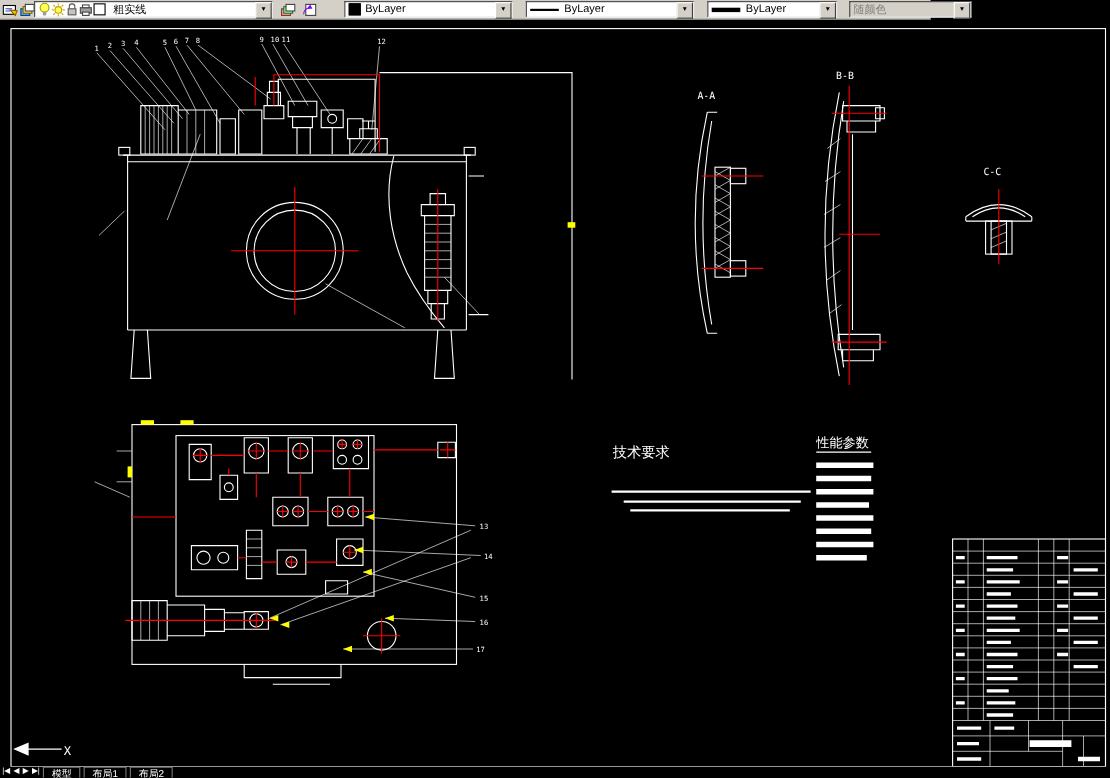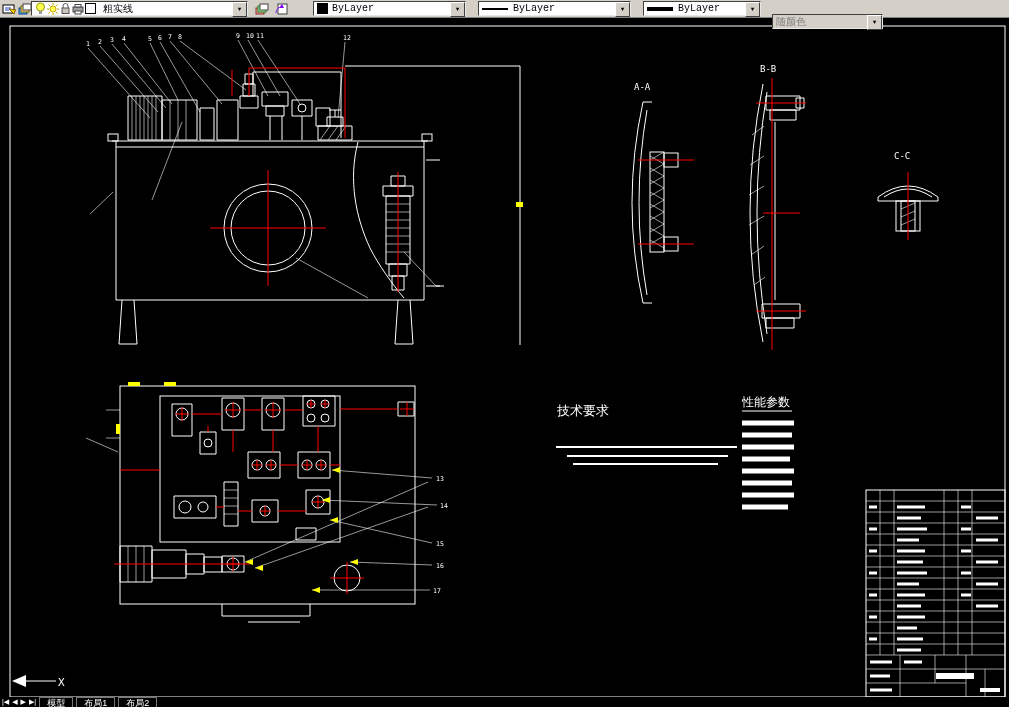--- a/index.html
+++ b/index.html
@@ -1,29 +1,29 @@
 <!DOCTYPE html>
 <html><head>
 <meta charset="utf-8">
 <style>
   html,body{margin:0;padding:0}
   body{width:1009px;height:707px;background:#000;overflow:hidden;position:relative;
        font-family:"Liberation Sans",sans-serif;}
   
-  .toolbar{position:absolute;top:0;left:0;width:1009px;height:17px;background:#d4d0c8;
-           border-bottom:1px solid #808080;z-index:6;font-family:Liberation Mono, monospace;}
+  .toolbar{position:absolute;top:0;left:0;width:846px;height:17px;background:#d4d0c8;
+           border-bottom:1px solid #808080;z-index:6;}
   .tb-btn{position:absolute;top:1px;width:16px;height:15px;display:flex;align-items:center;
           justify-content:center;background:#d4d0c8;}
   .combo{position:absolute;top:1px;height:15px;background:#fff;border:1px solid;
          border-color:#404040 #e8e8e8 #e8e8e8 #404040;display:flex;align-items:center;
          font-size:10px;color:#000;padding-left:3px;box-sizing:border-box;white-space:nowrap;}
   .combo .arrow-btn{position:absolute;right:0;top:0;width:13px;height:13px;background:#d4d0c8;
          border:1px solid;border-color:#fff #404040 #404040 #fff;font-size:6px;line-height:13px;
          text-align:center;color:#000;}
-  .combo.disabled{background:#d4d0c8;color:#808080;margin-top:13px;}
+  .combo.disabled{background:#d4d0c8;color:#808080;}
   .lc-icons{display:flex;align-items:center;gap:1px;margin-right:3px;}
   .swatch{width:9px;height:9px;border:1px solid #000;display:inline-block;margin-right:4px;}
   .line-sample{display:inline-block;width:26px;background:#000;margin-right:5px;}
   
   #canvas{position:absolute;left:0;top:0;z-index:1;}
   .w{stroke:#fff;fill:none;stroke-width:1}
   .w5{stroke:#fff;fill:none;stroke-width:.6}
   .r{stroke:#ff0000;fill:none;stroke-width:1}
   .y{fill:#ffff00;stroke:none}
   .bar{stroke:#fff;fill:none}

